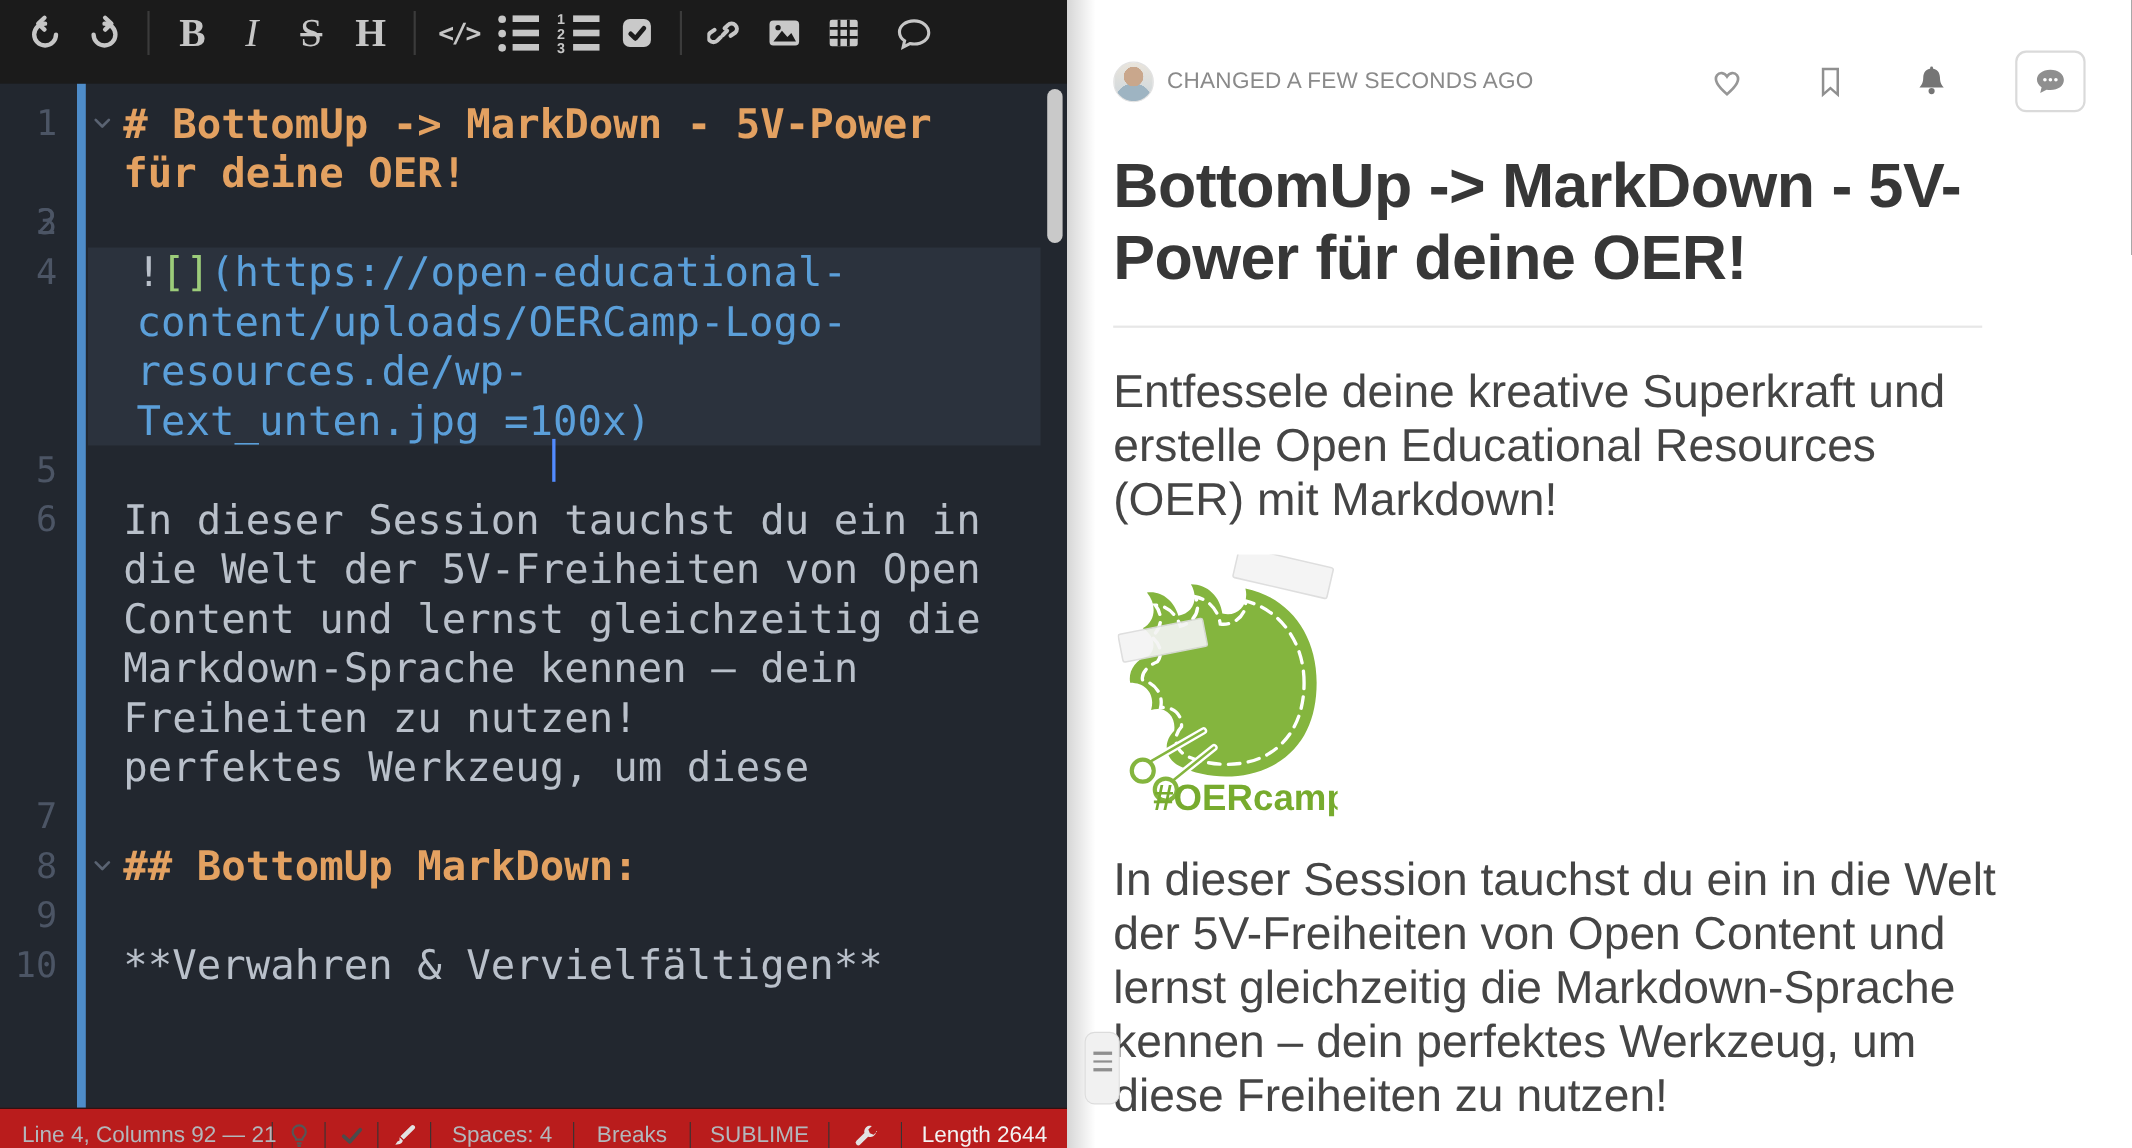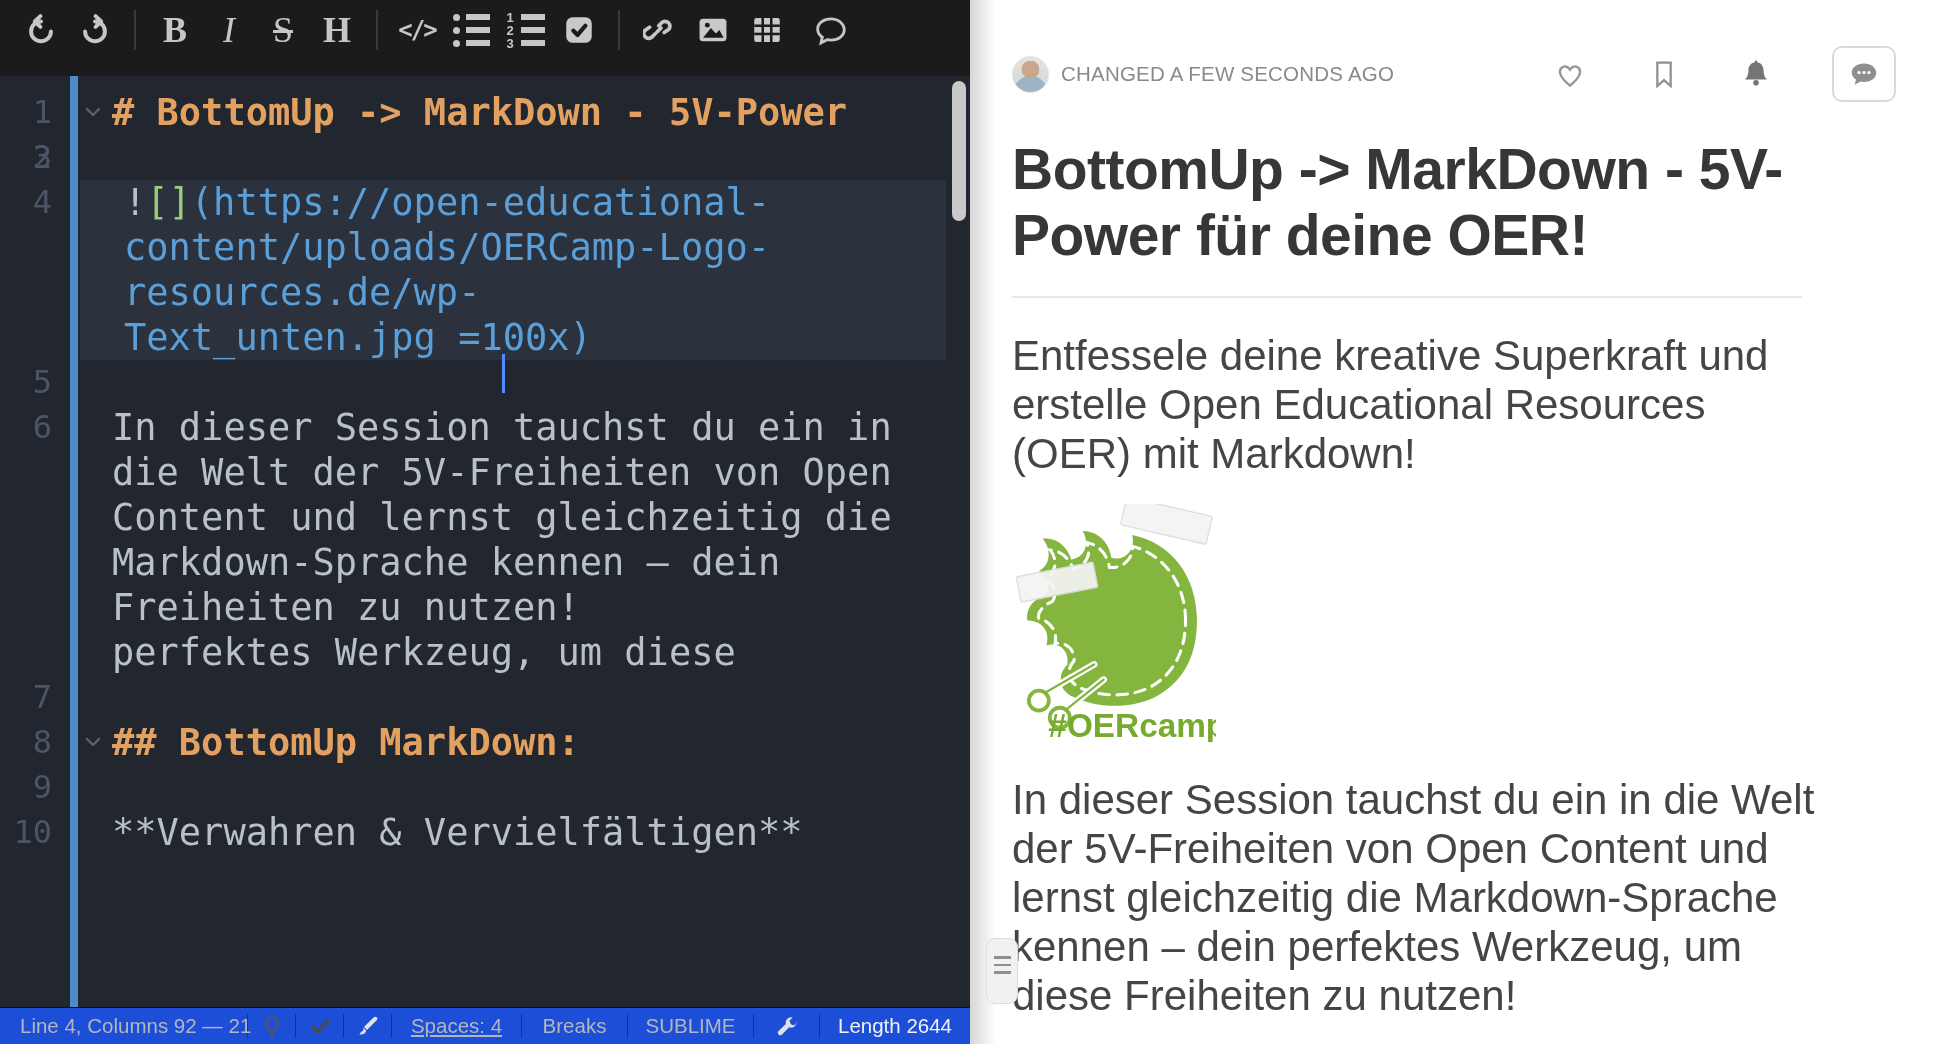--- a/index.html
+++ b/index.html
@@ -32,25 +32,25 @@
   .ed-line.active .ed-rows { background:#2b323d; margin-left:80px; padding-left:44px; margin-right:24px; }
   .ed-row { height:45px; white-space:pre; }
   .tok-p { color:#b9c0ca; }
   .tok-h { color:#e3a161; font-weight:bold; }
   .tok-u { color:#5b9fd9; }
   .tok-b { color:#9ccc7a; }
   .cursor { display:inline-block; width:0; position:relative; }
   .cursor::after { content:''; position:absolute; left:-1px; top:4px; width:3.5px; height:39px; background:#528bff; }
   .scroll-thumb { position:absolute; right:4px; top:5px; width:14px; height:140px; border-radius:7px; background:#c9c9c9; z-index:4; }
 
-  .statusbar { height:37px; flex:none; background:#1d4ed8; border-top:1px solid #101010; display:flex; align-items:center; color:#b3b7bb; font-size:20.5px; }
+  .statusbar { height:37px; flex:none; background:#b91c1c; border-top:1px solid #101010; display:flex; align-items:flex-end; color:#b3b7bb; font-size:20.5px; }
   .sb-cell { display:flex; align-items:center; justify-content:center; border-right:1px solid #343434; padding:0 14px; white-space:nowrap; }
   .sb-line { width:248px; justify-content:flex-start; padding-left:20px; }
   .sb-icon { width:48px; padding:0; }
-  .sb-spaces { width:130px;text-decoration:underline; } .sb-breaks { width:106px; } .sb-mode { width:126px; } .sb-wrench { width:66px; }
+  .sb-spaces { width:130px; } .sb-breaks { width:106px; } .sb-mode { width:126px; } .sb-wrench { width:66px; }
   .sb-length { flex:1; border-right:none; color:#f2f2f2; }
 
   
   .preview-pane { flex:1; position:relative; background:#ffffff; overflow:hidden; }
   .preview-pane::before { content:''; position:absolute; left:0; top:0; bottom:0; width:26px;
       background:linear-gradient(to right, rgba(0,0,0,0.16), rgba(0,0,0,0)); z-index:1; }
   .resize-handle { position:absolute; left:16px; top:938px; width:32px; height:66px; background:#f1f1f1;
       border:1px solid #dcdcdc; border-radius:9px; z-index:5; display:flex; flex-direction:column; gap:5px;
       padding-top:17px; align-items:center; cursor:col-resize; }
   .resize-handle .hl { width:17px; height:2.5px; background:#8f8f8f; }
@@ -189,20 +189,21 @@
       <div class="lines">
           <div class="ed-line">
             <div class="ed-num">1</div>
             <div class="ed-fold">
               <svg width="18" height="14" viewBox="0 0 18 14" fill="none" stroke="#5a6372" stroke-width="2.4" stroke-linecap="round" stroke-linejoin="round">
                 <polyline points="3,4 9,10 15,4"></polyline>
               </svg>
             </div>
             <div class="ed-rows">
               <div class="ed-row"><span class="tok-h"># BottomUp -&gt; MarkDown - 5V-Power</span></div>
+              <div class="ed-row"><span class="tok-h">für deine OER!</span></div>
             </div>
           </div>
           <div class="ed-line">
             <div class="ed-num">2</div>
           </div>
           <div class="ed-line">
             <div class="ed-num">3</div>
             <div class="ed-rows">
               <div class="ed-row"></div>
             </div>

